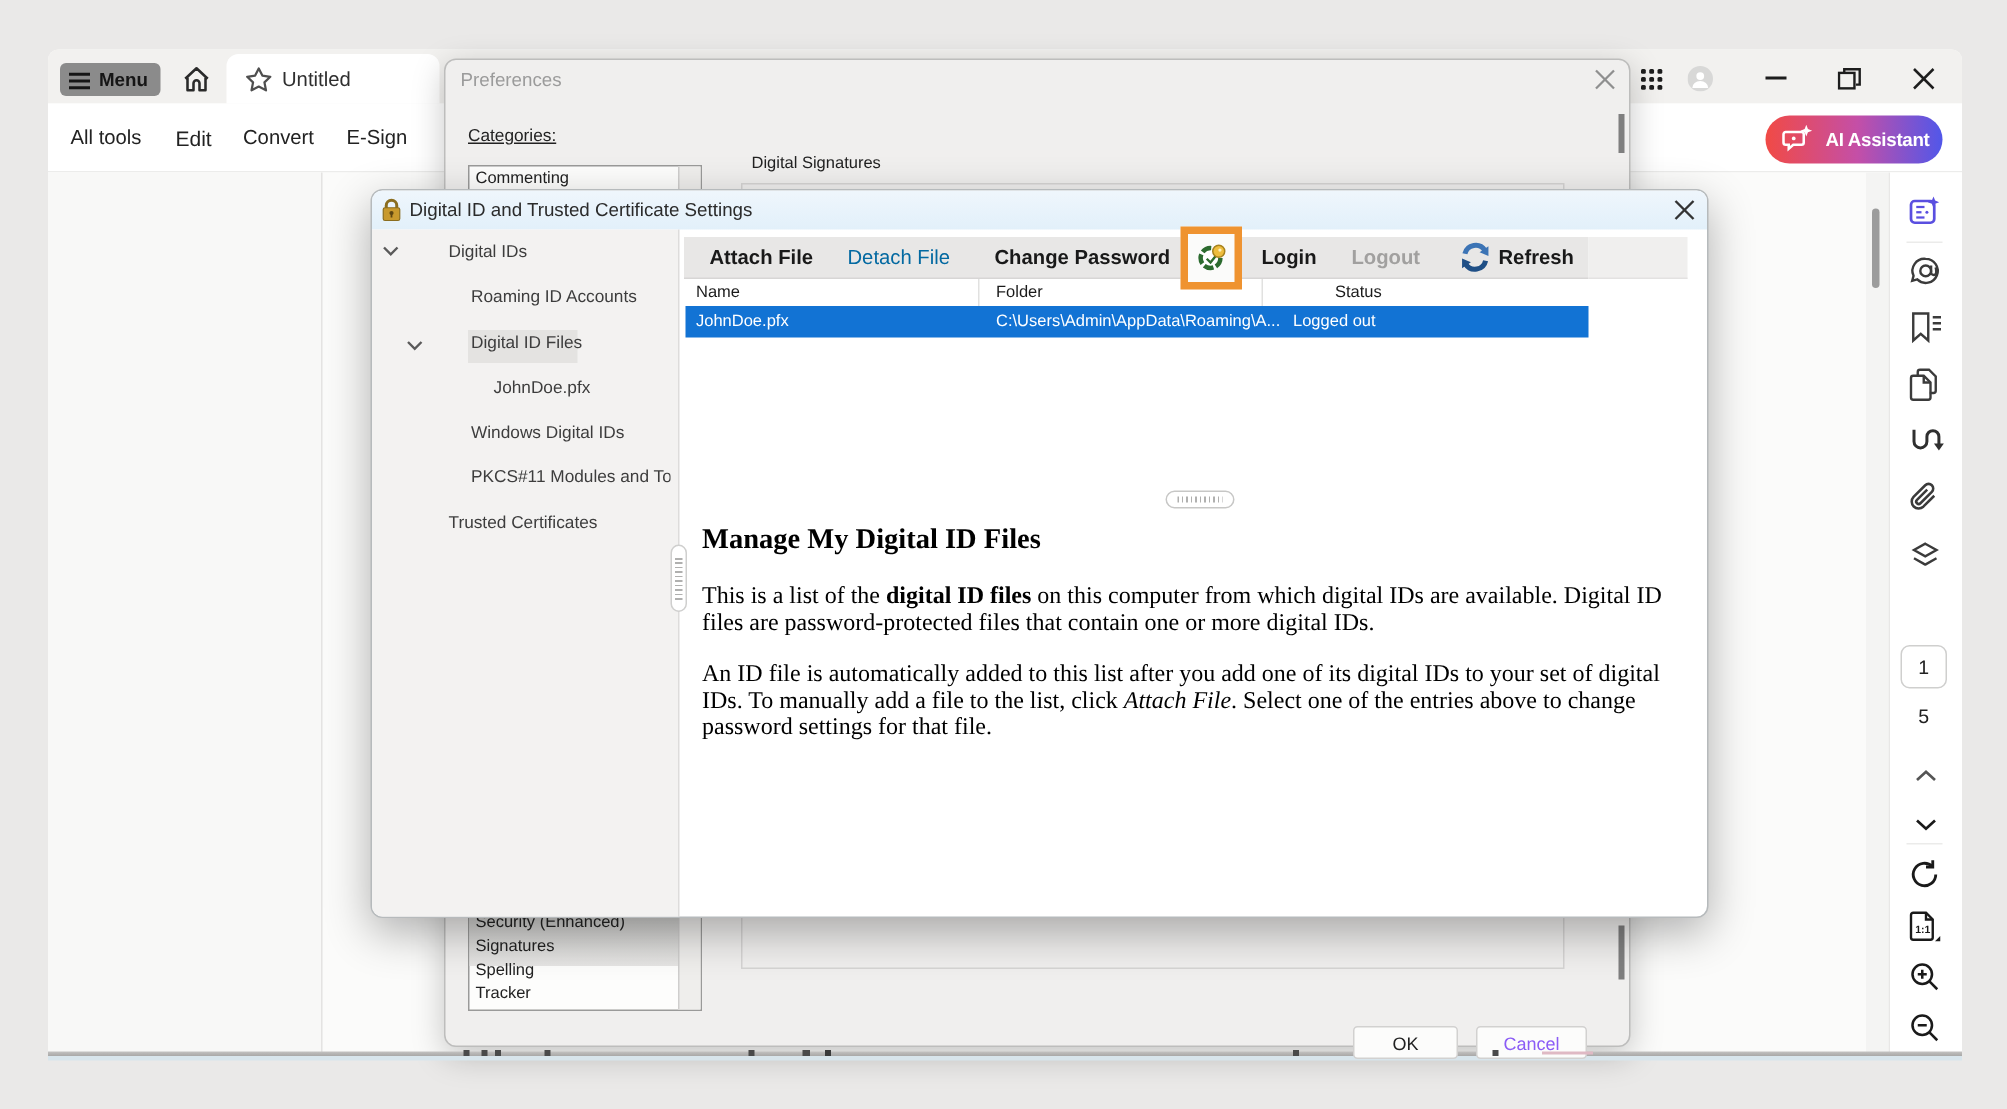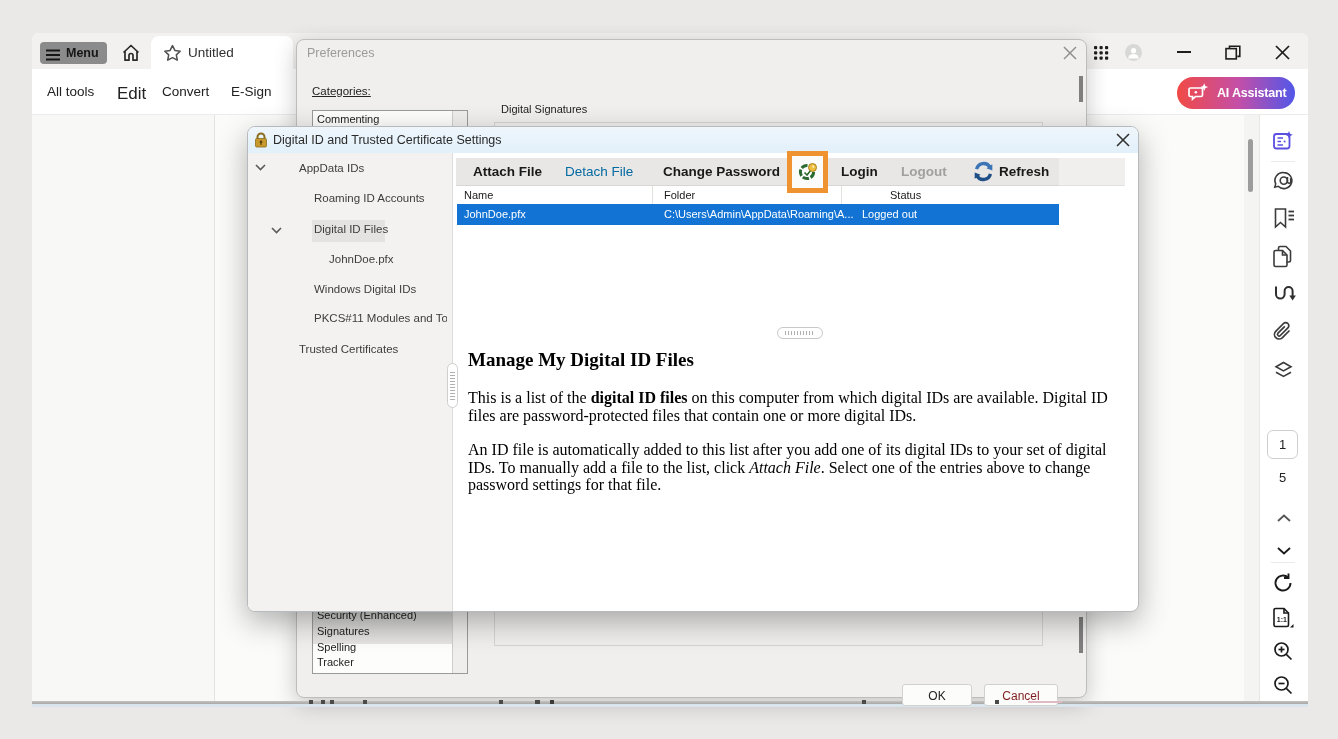--- a/index.html
+++ b/index.html
@@ -75,21 +75,21 @@
 </div>
 <div class="abs" style="left:1275px;top:45px;">
   <svg width="15" height="15" stroke="#1d1d1d" stroke-width="1.7">
         <line x1="1" y1="1" x2="14" y2="14"></line>
         <line x1="14" y1="1" x2="1" y2="14"></line>
       </svg>
 </div>
 
 <div class="abs" style="left:32px;top:69px;width:1276px;height:46px;background:#ffffff;border-bottom:1px solid #ececeb;box-sizing:border-box;"></div>
 <div class="abs txt" style="left:47px;top:84px;font-size:13.5px;color:#222;">All tools</div>
-<div class="abs txt" style="left:117px;top:84px;font-size:17px;color:#222;">Edit</div>
+<div class="abs txt" style="left:117px;top:84px;font-size:14px;color:#222;">Edit</div>
 <div class="abs txt" style="left:162px;top:84px;font-size:13.5px;color:#222;">Convert</div>
 <div class="abs txt" style="left:231px;top:84px;font-size:13.5px;color:#222;">E-Sign</div>
 
 <div class="abs" style="left:1100px;top:77px;width:66px;height:32px;background:#222222;border-radius:16px;color:#fff;
      font-size:13.5px;font-weight:bold;text-align:center;line-height:32px;margin-top:40px;">Share</div>
 <div class="abs" style="left:1177px;top:77px;width:118px;height:32px;border-radius:16px;color:#fff;
      background:linear-gradient(90deg,#f14a45 0%,#c44fa7 52%,#5157e9 100%);
      font-size:12.5px;font-weight:bold;">
   <svg class="abs" style="left:11px;top:6px;" width="21" height="20" viewBox="0 0 21 20" fill="none">
     <path d="M2.5 5 h10.5 a1.5 1.5 0 0 1 1.5 1.5 v5.5 a1.5 1.5 0 0 1 -1.5 1.5 h-5.5 l-3 2.6 v-2.6 h-2 a1.5 1.5 0 0 1 -1.5 -1.5 v-5.5 a1.5 1.5 0 0 1 1.5 -1.5 z" stroke="#fff" stroke-width="1.7"></path>
@@ -226,21 +226,21 @@
 
 <div class="abs txt" style="left:501px;top:103px;font-size:11px;color:#222;z-index:6;">Digital Signatures</div>
 <div class="abs" style="left:494px;top:122px;width:549px;height:524px;border:1px solid #d5d4d3;box-sizing:border-box;z-index:6;"></div>
 
 <div class="abs" style="left:1079px;top:76px;width:4px;height:26px;background:#7f7f7f;z-index:6;"></div>
 <div class="abs" style="left:1079px;top:617px;width:4px;height:36px;background:#7f7f7f;z-index:6;"></div>
 
 <div class="abs" style="left:902px;top:684px;width:70px;height:22px;background:#fcfcfb;border:1px solid #d2d1d0;border-radius:3px;box-sizing:border-box;z-index:6;
      font-size:12px;color:#222;text-align:center;line-height:22px;">OK</div>
 <div class="abs" style="left:984px;top:684px;width:74px;height:22px;background:#fcfcfb;border:1px solid #d2d1d0;border-radius:3px;box-sizing:border-box;z-index:6;
-     font-size:12px;color:#7f1d1d;text-align:center;line-height:22px;">Cancel</div>
+     font-size:12px;color:#8b5cf6;text-align:center;line-height:22px;">Cancel</div>
 
 <div class="abs" id="dlg" style="left:247px;top:126px;width:892px;height:486px;background:#ffffff;border:1px solid #b6babc;
      border-radius:8px;box-sizing:border-box;box-shadow:0 10px 30px rgba(0,0,0,0.3);z-index:10;overflow:hidden;">
 
   <div class="abs" style="left:0;top:0;width:890px;height:26px;background:linear-gradient(#eff6fc,#e2f0fa);"></div>
 
   <svg class="abs" style="left:5px;top:5px;" width="16" height="16" viewBox="0 0 16 16">
     <path d="M4.5 7 V5 a3.5 3.5 0 0 1 7 0 V7" fill="none" stroke="#8a6d1f" stroke-width="2"></path>
     <rect x="2.5" y="6.5" width="11" height="8.5" rx="1.2" fill="#c8992d" stroke="#8a6d1f" stroke-width="0.8"></rect>
     <circle cx="8" cy="10" r="1.4" fill="#5d4512"></circle>
@@ -252,21 +252,21 @@
         <line x1="13" y1="1" x2="1" y2="13"></line>
       </svg>
 
   <div class="abs" style="left:0;top:26px;width:204px;height:460px;background:#f3f2f1;"></div>
   <div class="abs" style="left:204px;top:26px;width:1px;height:460px;background:#dddcdb;"></div>
 
   <div class="abs" style="left:64px;top:93px;width:73px;height:22px;background:#e4e3e1;"></div>
   <svg class="abs" style="left:7px;top:37px;" width="11" height="7" fill="none" stroke="#5a5a5a" stroke-width="1.6">
         <path d="M1 1 L5.5 5.5 L10 1"></path>
       </svg>
-  <div class="abs txt" style="left:51px;top:34px;font-size:11.5px;line-height:14px;color:#3d3d3d;">AppData IDs</div>
+  <div class="abs txt" style="left:51px;top:34px;font-size:11.5px;line-height:14px;color:#3d3d3d;">Digital IDs</div>
   <div class="abs txt" style="left:66px;top:64px;font-size:11.5px;line-height:14px;color:#3d3d3d;">Roaming ID Accounts</div>
   <svg class="abs" style="left:23px;top:100px;" width="11" height="7" fill="none" stroke="#5a5a5a" stroke-width="1.6">
         <path d="M1 1 L5.5 5.5 L10 1"></path>
       </svg>
   <div class="abs txt" style="left:66px;top:95px;font-size:11.5px;line-height:14px;color:#3d3d3d;">Digital ID Files</div>
   <div class="abs txt" style="left:81px;top:125px;font-size:11.5px;line-height:14px;color:#3d3d3d;">JohnDoe.pfx</div>
   <div class="abs txt" style="left:66px;top:155px;font-size:11.5px;line-height:14px;color:#3d3d3d;">Windows Digital IDs</div>
   <div class="abs txt" style="left:66px;top:184px;font-size:11.5px;line-height:14px;color:#3d3d3d;width:133px;overflow:hidden;">PKCS#11 Modules and Tokens</div>
   <div class="abs txt" style="left:51px;top:215px;font-size:11.5px;line-height:14px;color:#3d3d3d;">Trusted Certificates</div>
 

